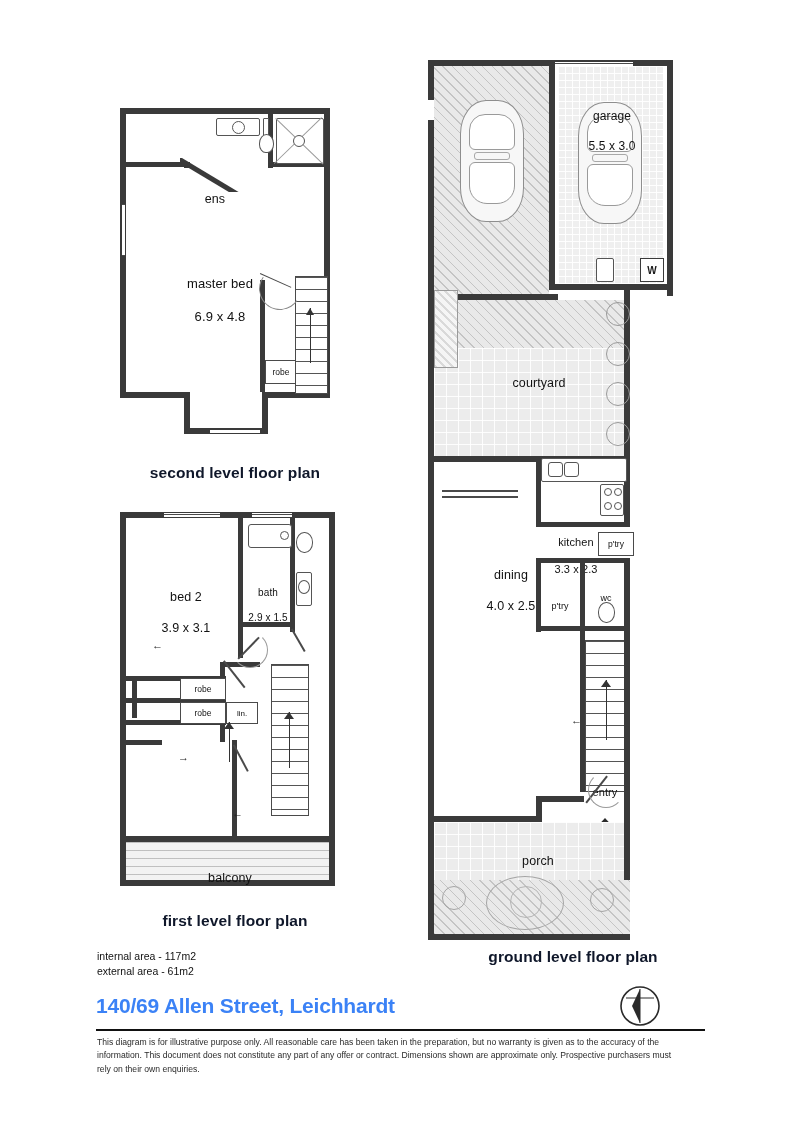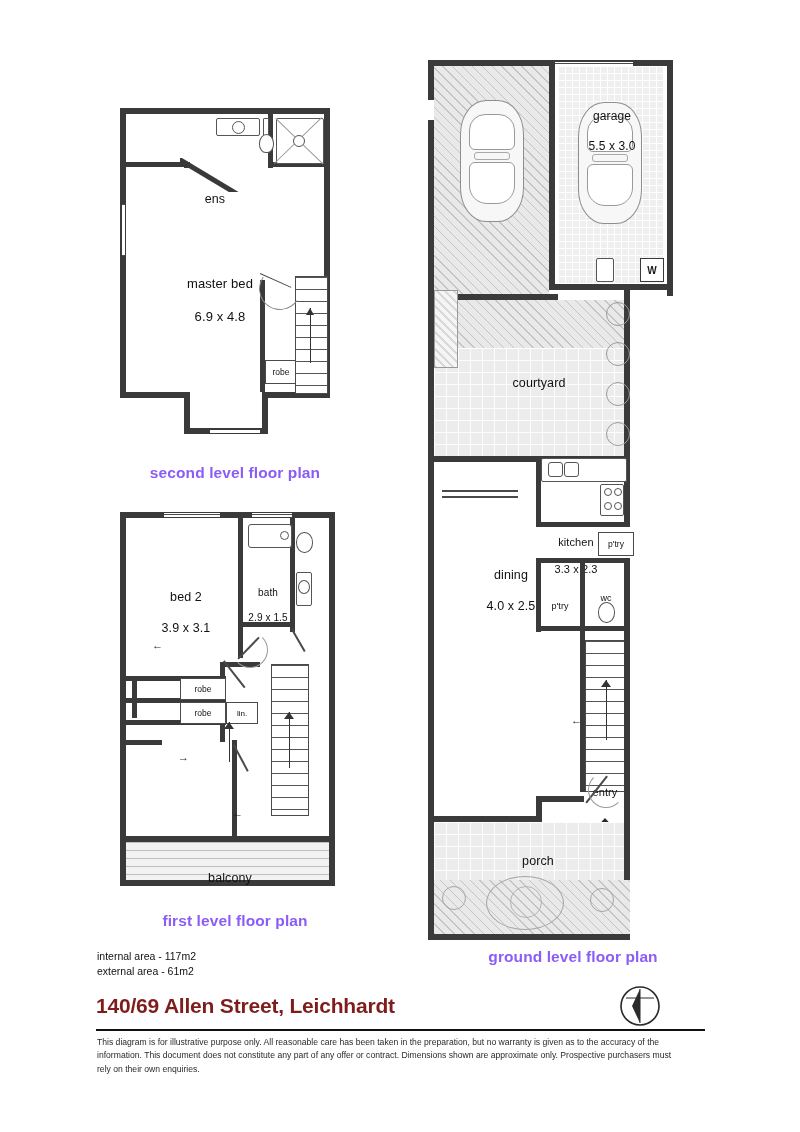--- a/index.html
+++ b/index.html
@@ -29,21 +29,21 @@
     color: #111;
     white-space: pre-line;
     letter-spacing: .1px;
   }
   .room-label.small { font-size: 10px; }
   .room-label.tiny { font-size: 8.5px; }
   .plan-title {
     position: absolute;
     font-size: 15.5px;
     font-weight: bold;
-    color: #8b5cf6;
+    color: #0f172a;
     text-align: center;
     letter-spacing: .1px;
   }
   
   .wall {
     position: absolute;
     background: #3a3a3a;
   }
   .thin {
     position: absolute;
@@ -118,21 +118,21 @@
     color: #222;
     line-height: 1;
   }
   
   #address-title {
     position: absolute;
     left: 96px;
     top: 994px;
     font-size: 21px;
     font-weight: bold;
-    color: #7f1d1d;
+    color: #3b82f6;
     letter-spacing: -.2px;
   }
   #area-internal, #area-external {
     position: absolute;
     left: 97px;
     font-size: 10.5px;
     color: #111;
     text-align: right;
   }
   #area-internal { top: 950px; }

